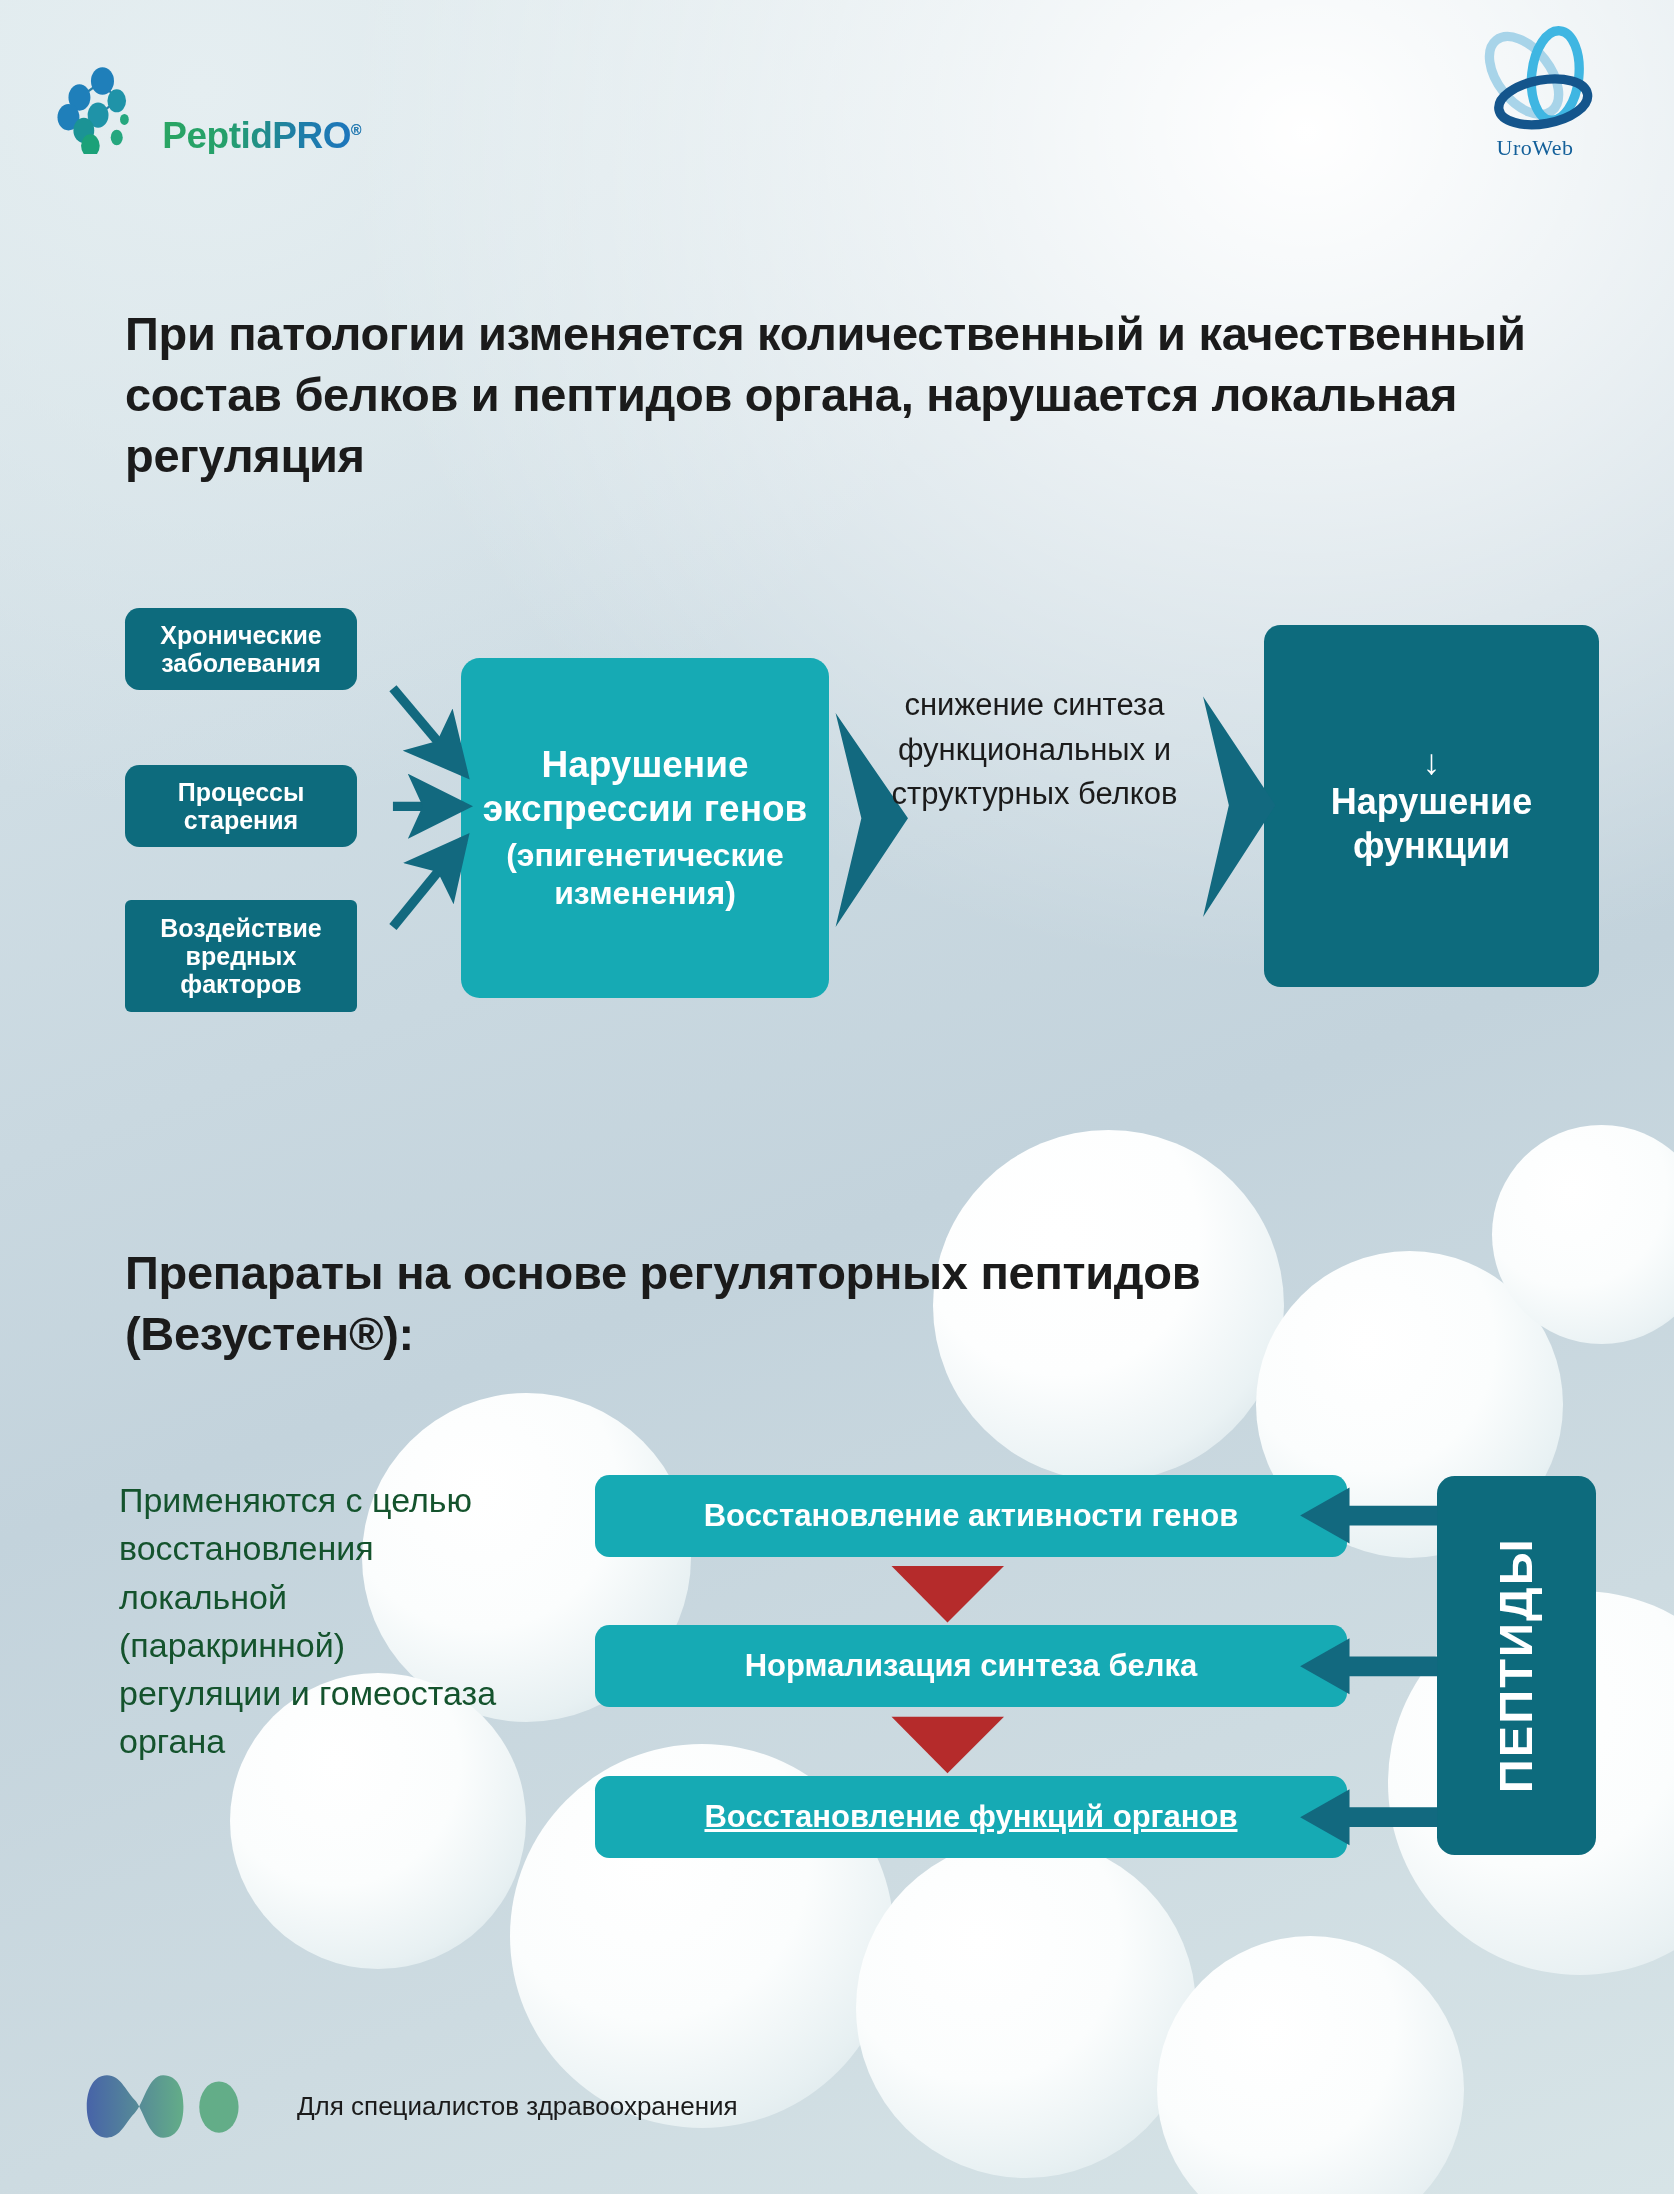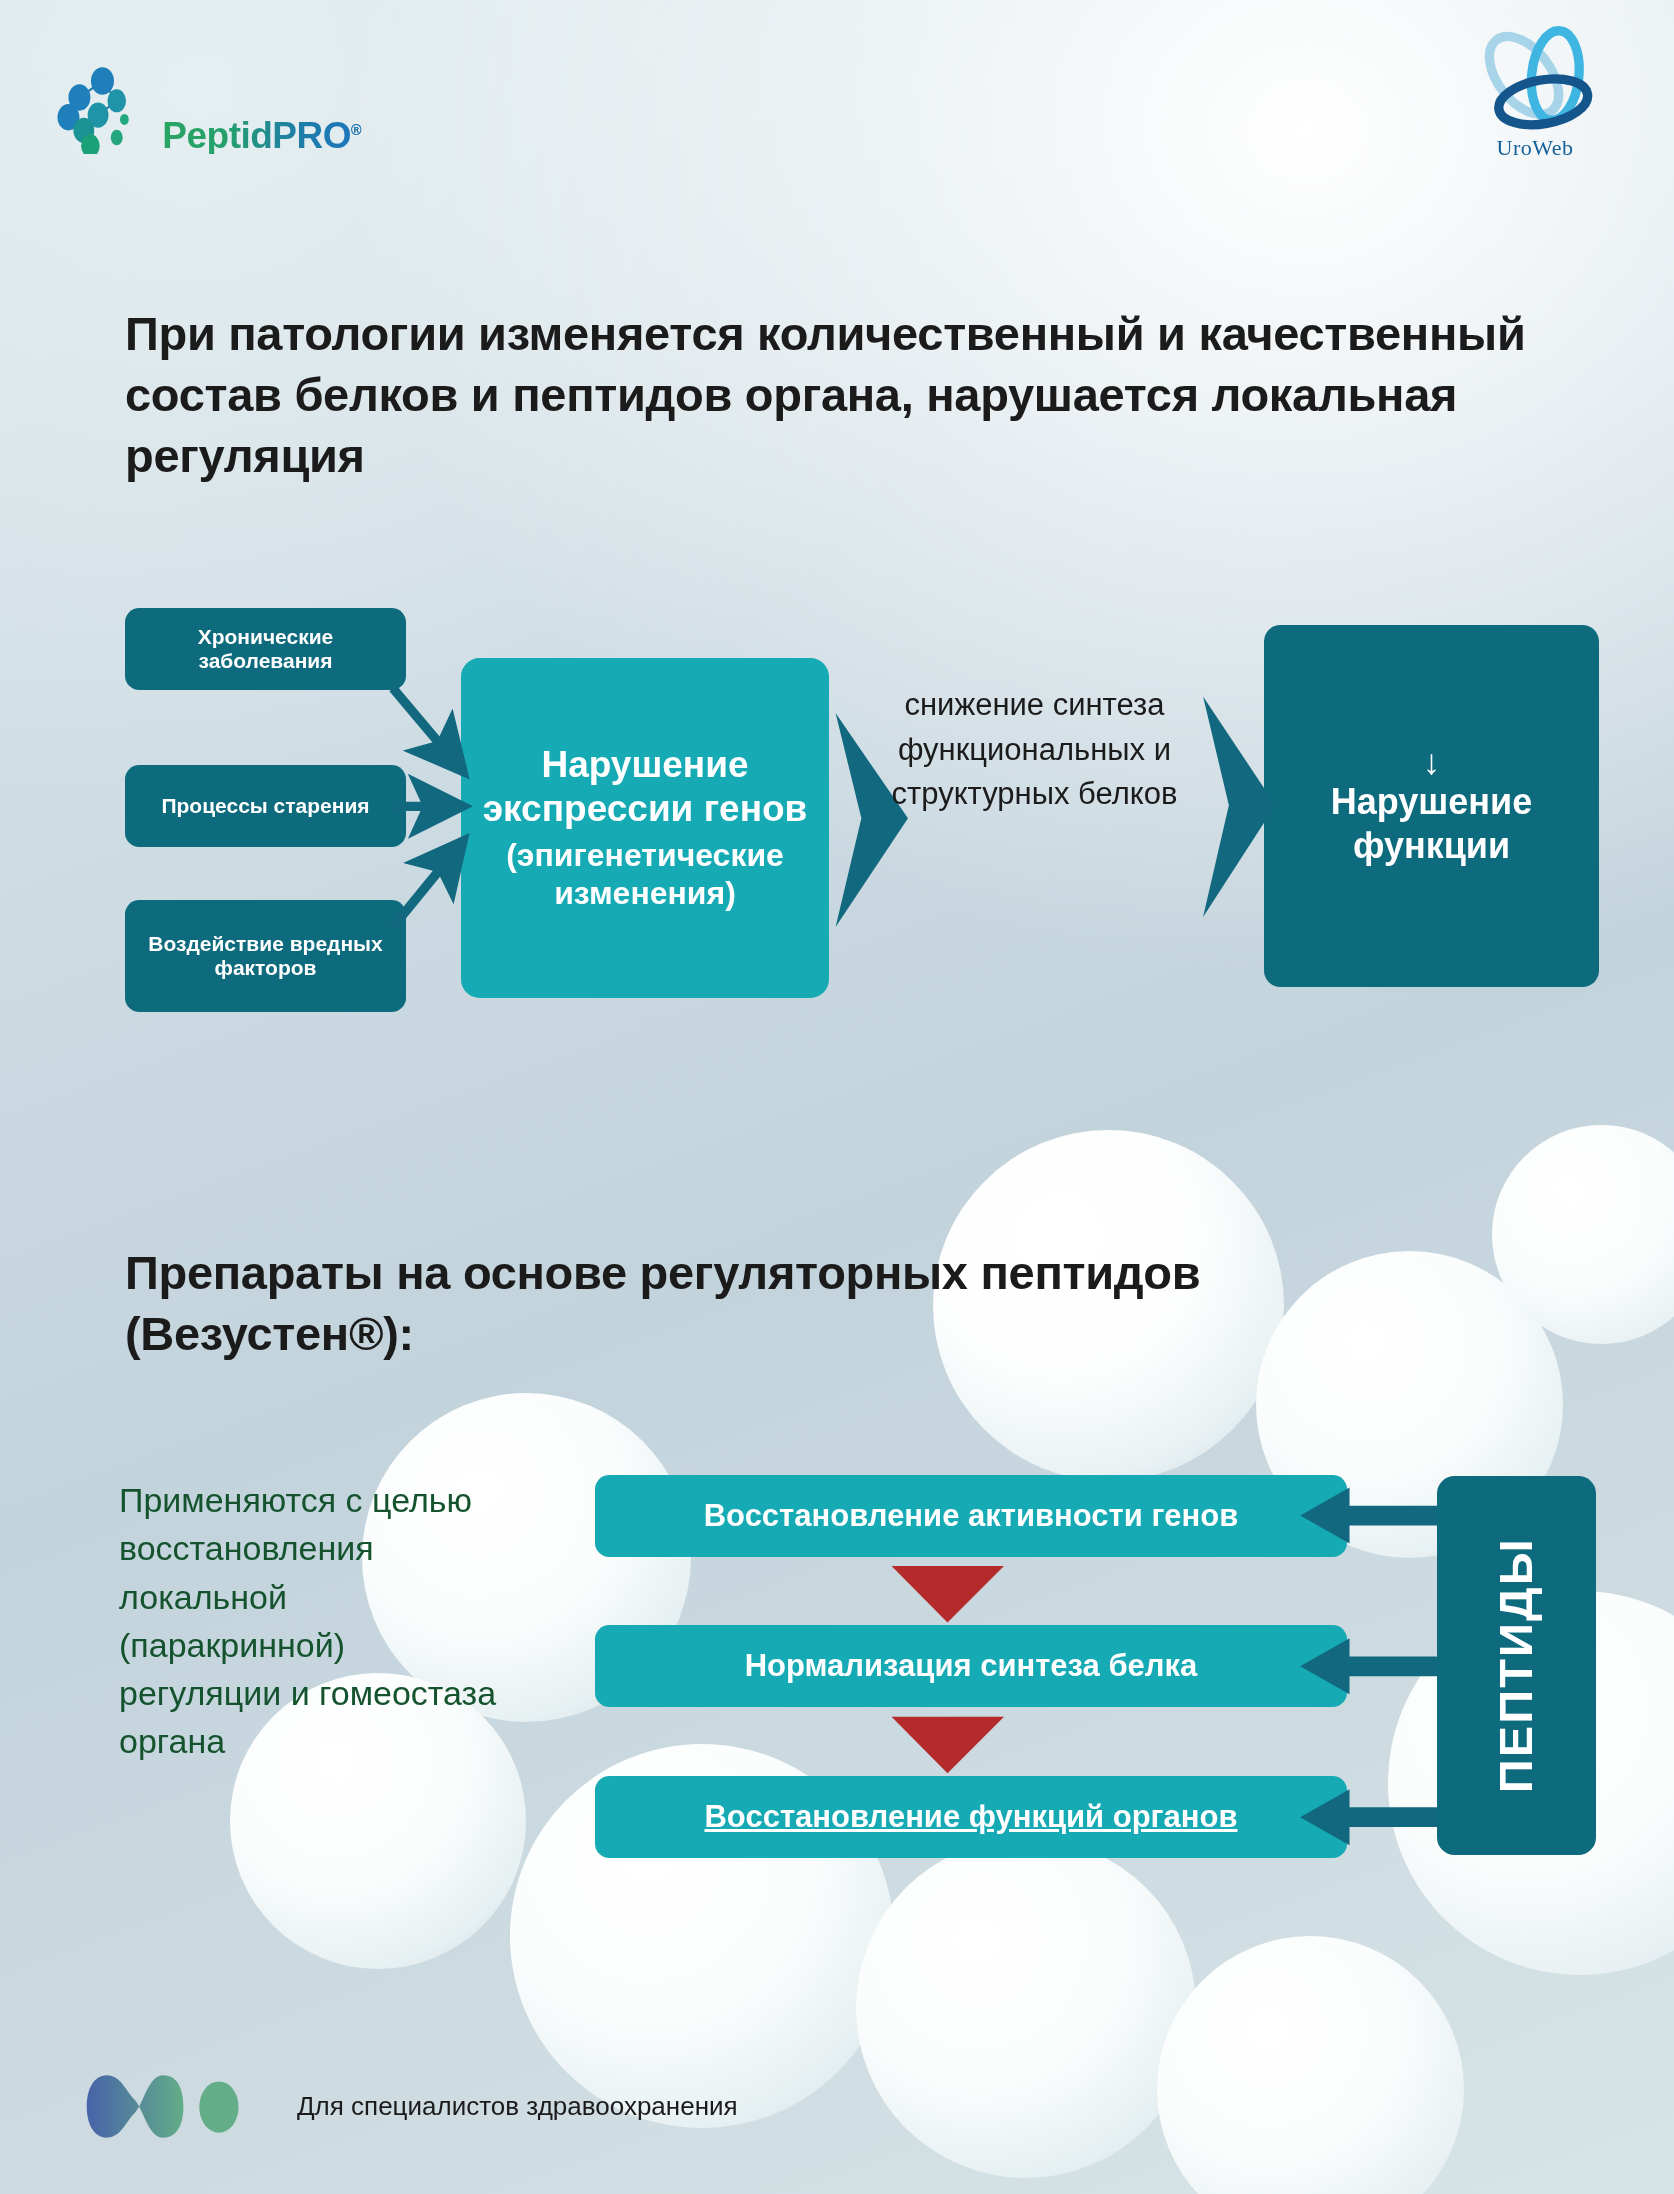--- a/index.html
+++ b/index.html
@@ -44,22 +44,22 @@
   #logo-uroweb .uw-text{
      font-family:"Liberation Serif",serif;font-size:22px;color:#14609a;
      margin-top:-10px;letter-spacing:0.5px;
   }
   
   .h1{
     position:absolute;z-index:4;color:#1b1b1b;font-weight:bold;
     font-size:47px;line-height:1.30;letter-spacing:-0.3px;
   }
   .d1-src{
-    position:absolute;width:281px;border-radius:14.3px;
-    font-size:21px;padding:7.7px 4.4px;
+    position:absolute;width:232px;border-radius:14.3px;
+    font-size:25px;padding:7.7px 4.4px;
   }
   #d1-center{
     position:absolute;left:461px;top:658px;width:368px;height:340px;
     border-radius:18.7px;flex-direction:column;
   }
   #d1-center .big{font-size:37px;line-height:1.18;}
   #d1-center .small{font-size:32px;line-height:1.18;margin-top:6.6px;}
   #d1-mid{
     position:absolute;left:867px;top:683px;width:335px;
     text-align:center;color:#1b1b1b;font-size:31px;line-height:1.44;z-index:4;
@@ -170,21 +170,21 @@
 
   <path d="M2193,1270 L2325,1468 L2193,1672 L2240,1468 Z" fill="#12697f"></path>
 </svg>
 
 <div class="box dark d1-src" style="left:125px;top:608px;height:82px;">
   <span>Хронические заболевания</span>
 </div>
 <div class="box dark d1-src" style="left:125px;top:765px;height:82px;">
   <span>Процессы старения</span>
 </div>
-<div class="box dark d1-src" style="left:125px;top:900px;height:112px;">
+<div class="box dark d1-src" style="left:125px;top:900px;height:112px;border-radius:6px;">
   <span>Воздействие вредных факторов</span>
 </div>
 
 <div class="box teal" id="d1-center">
   <div class="big">Нарушение экспрессии генов</div>
   <div class="small">(эпигенетические изменения)</div>
 </div>
 
 <div id="d1-mid">снижение синтеза функциональных и структурных белков</div>
 

